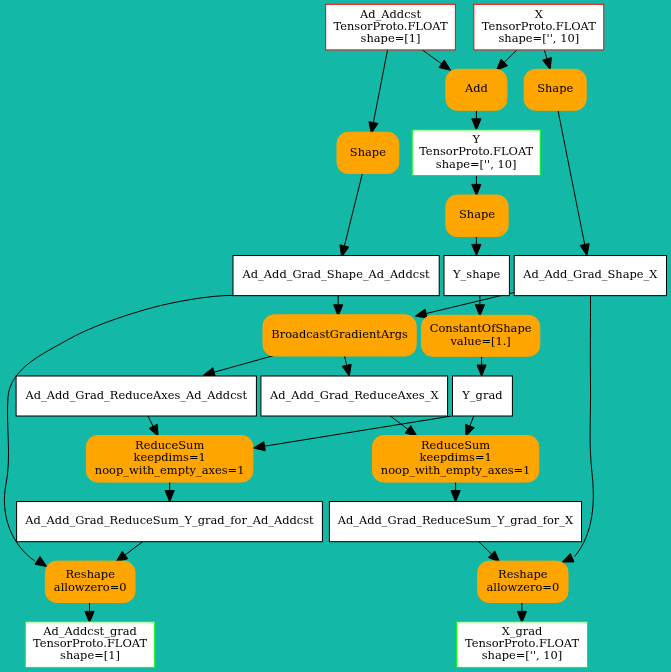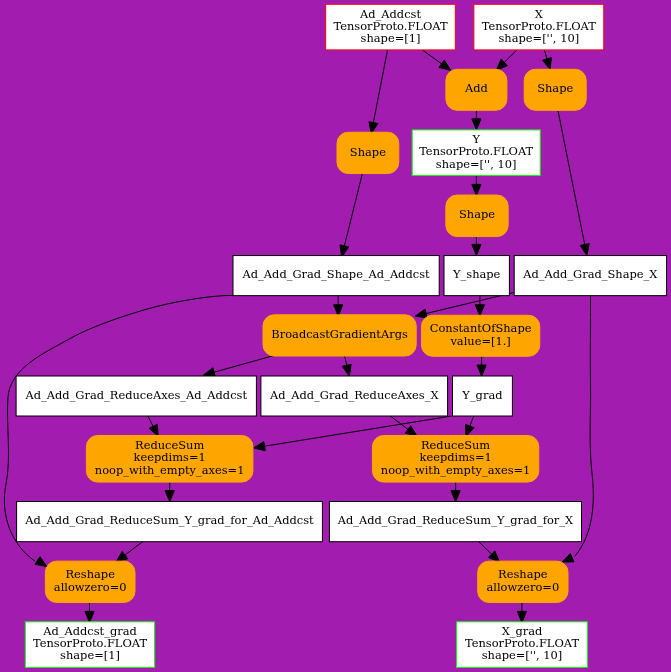--- a/index.html
+++ b/index.html
@@ -1,16 +1,16 @@
 <!DOCTYPE html>
 <html><head>
 <meta charset="utf-8">
 <style>
   html,body{margin:0;padding:0;background:#ffffff;}
-  #canvas{position:relative;width:671px;height:672px;background:#a21caf;overflow:hidden;}
+  #canvas{position:relative;width:671px;height:672px;background:#14b8a6;overflow:hidden;}
   svg#graph{display:block;transform:translateZ(0);}
   .nlabel{font-family:"DejaVu Serif",serif;font-size:11.43px;fill:#000000;text-anchor:middle;
           dominant-baseline:alphabetic;}
 </style>
 </head>
 <body>
 
 <div id="canvas">
   <svg id="graph" width="671" height="672" viewBox="0 0 671 672" xmlns="http://www.w3.org/2000/svg">
     <g id="edges-layer">

